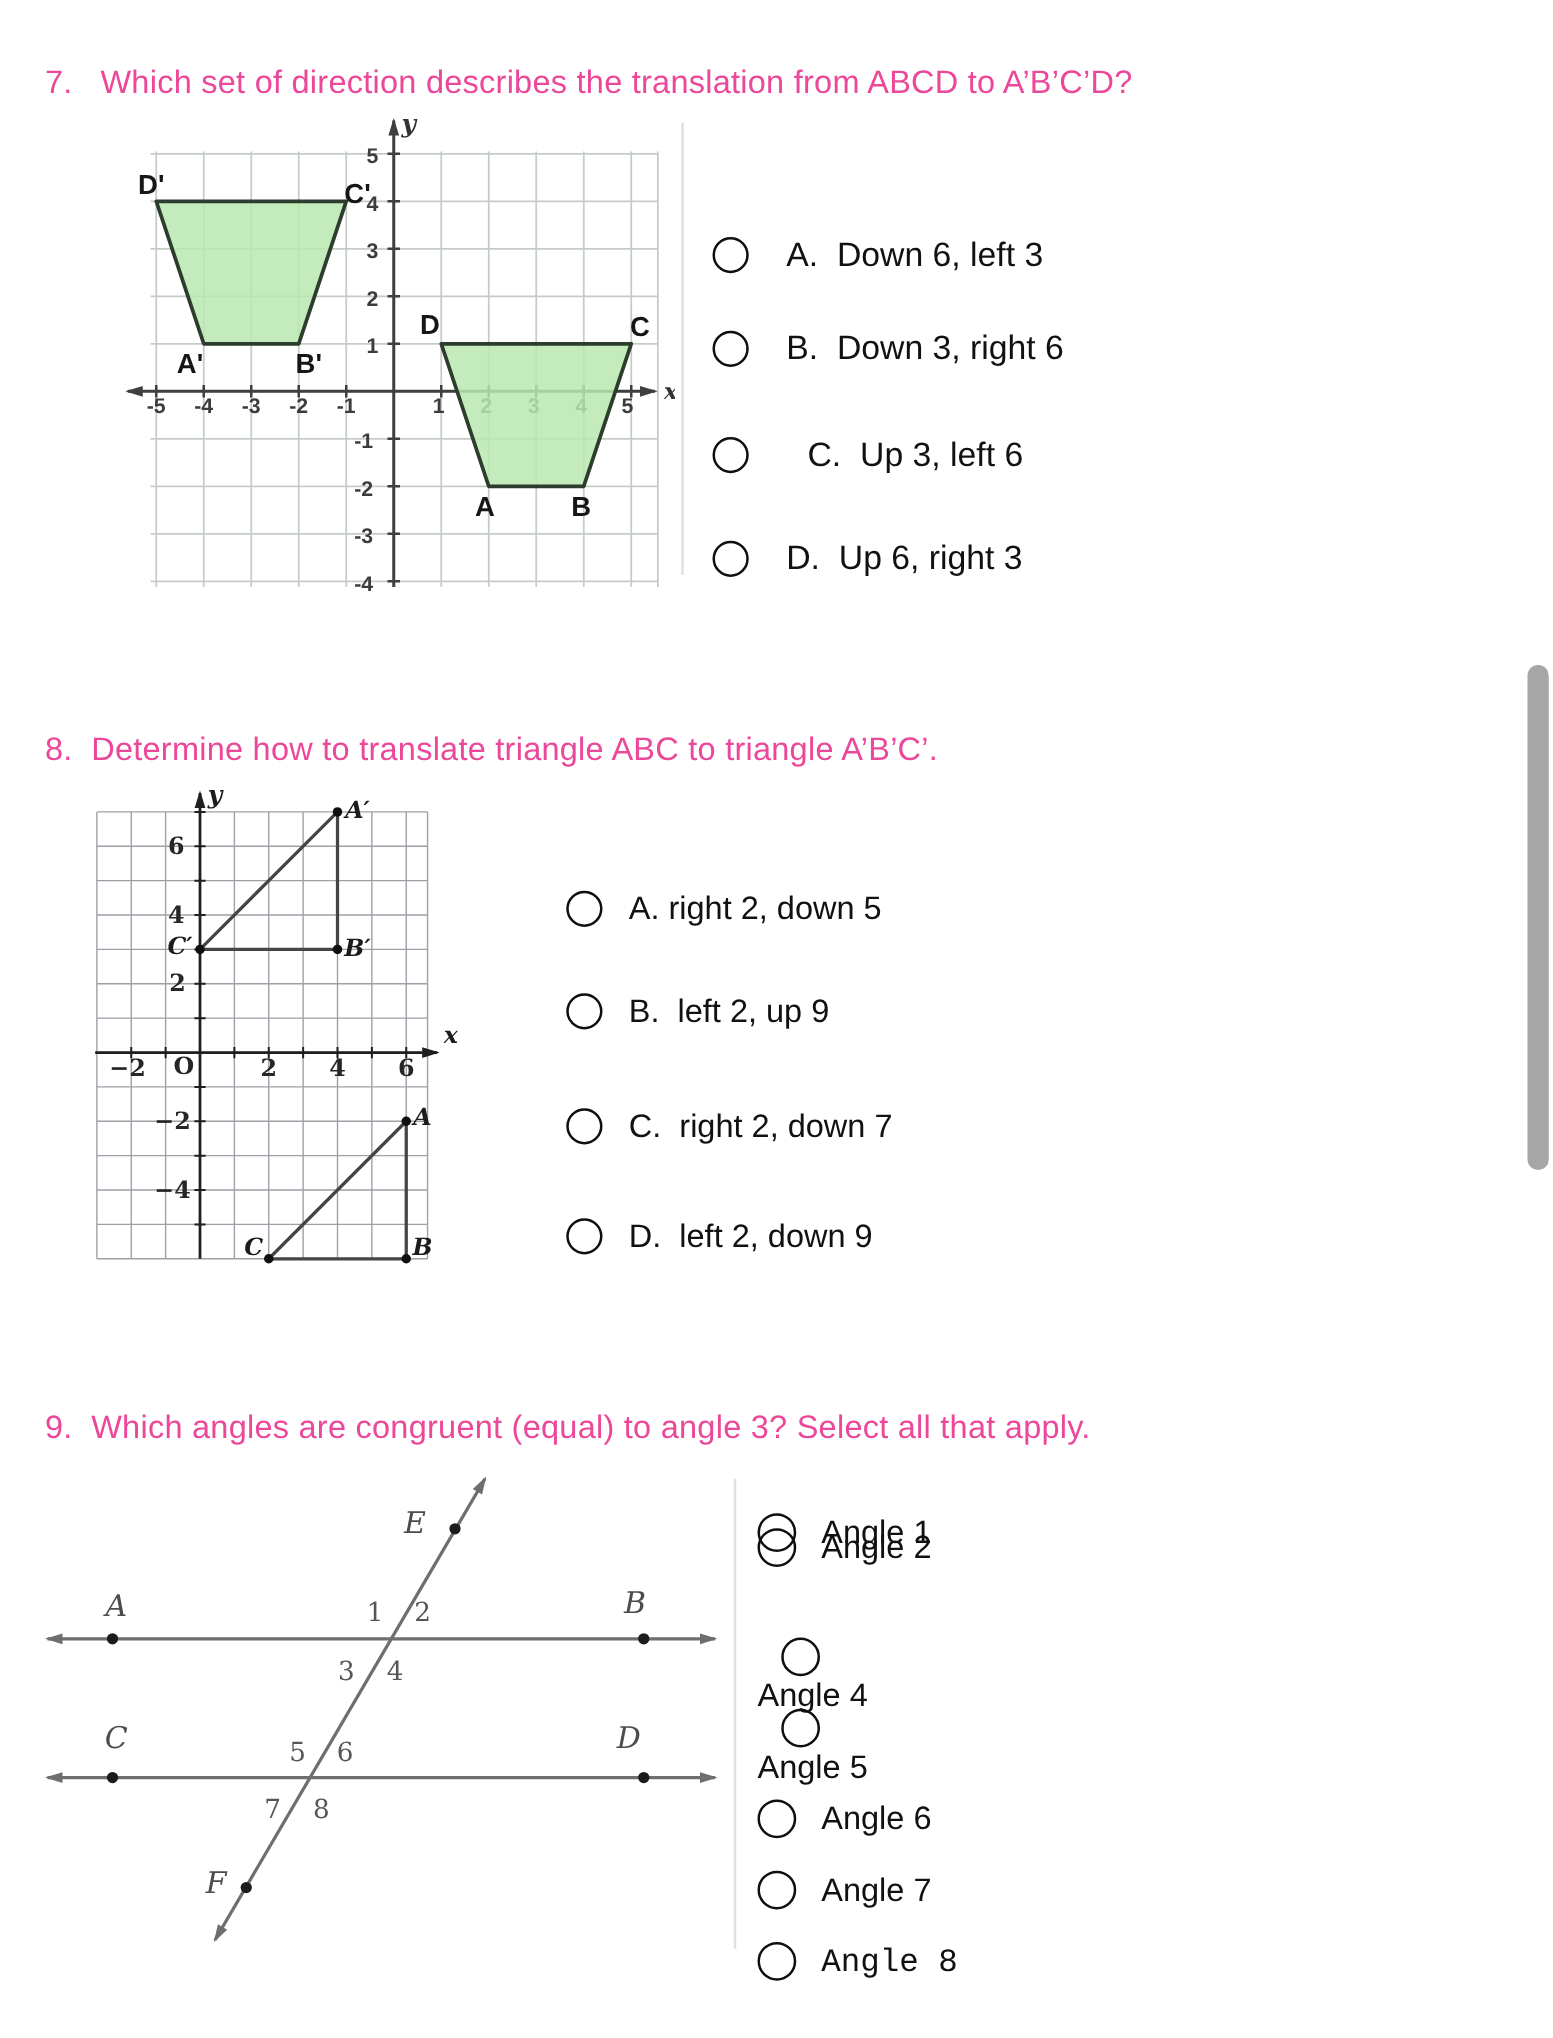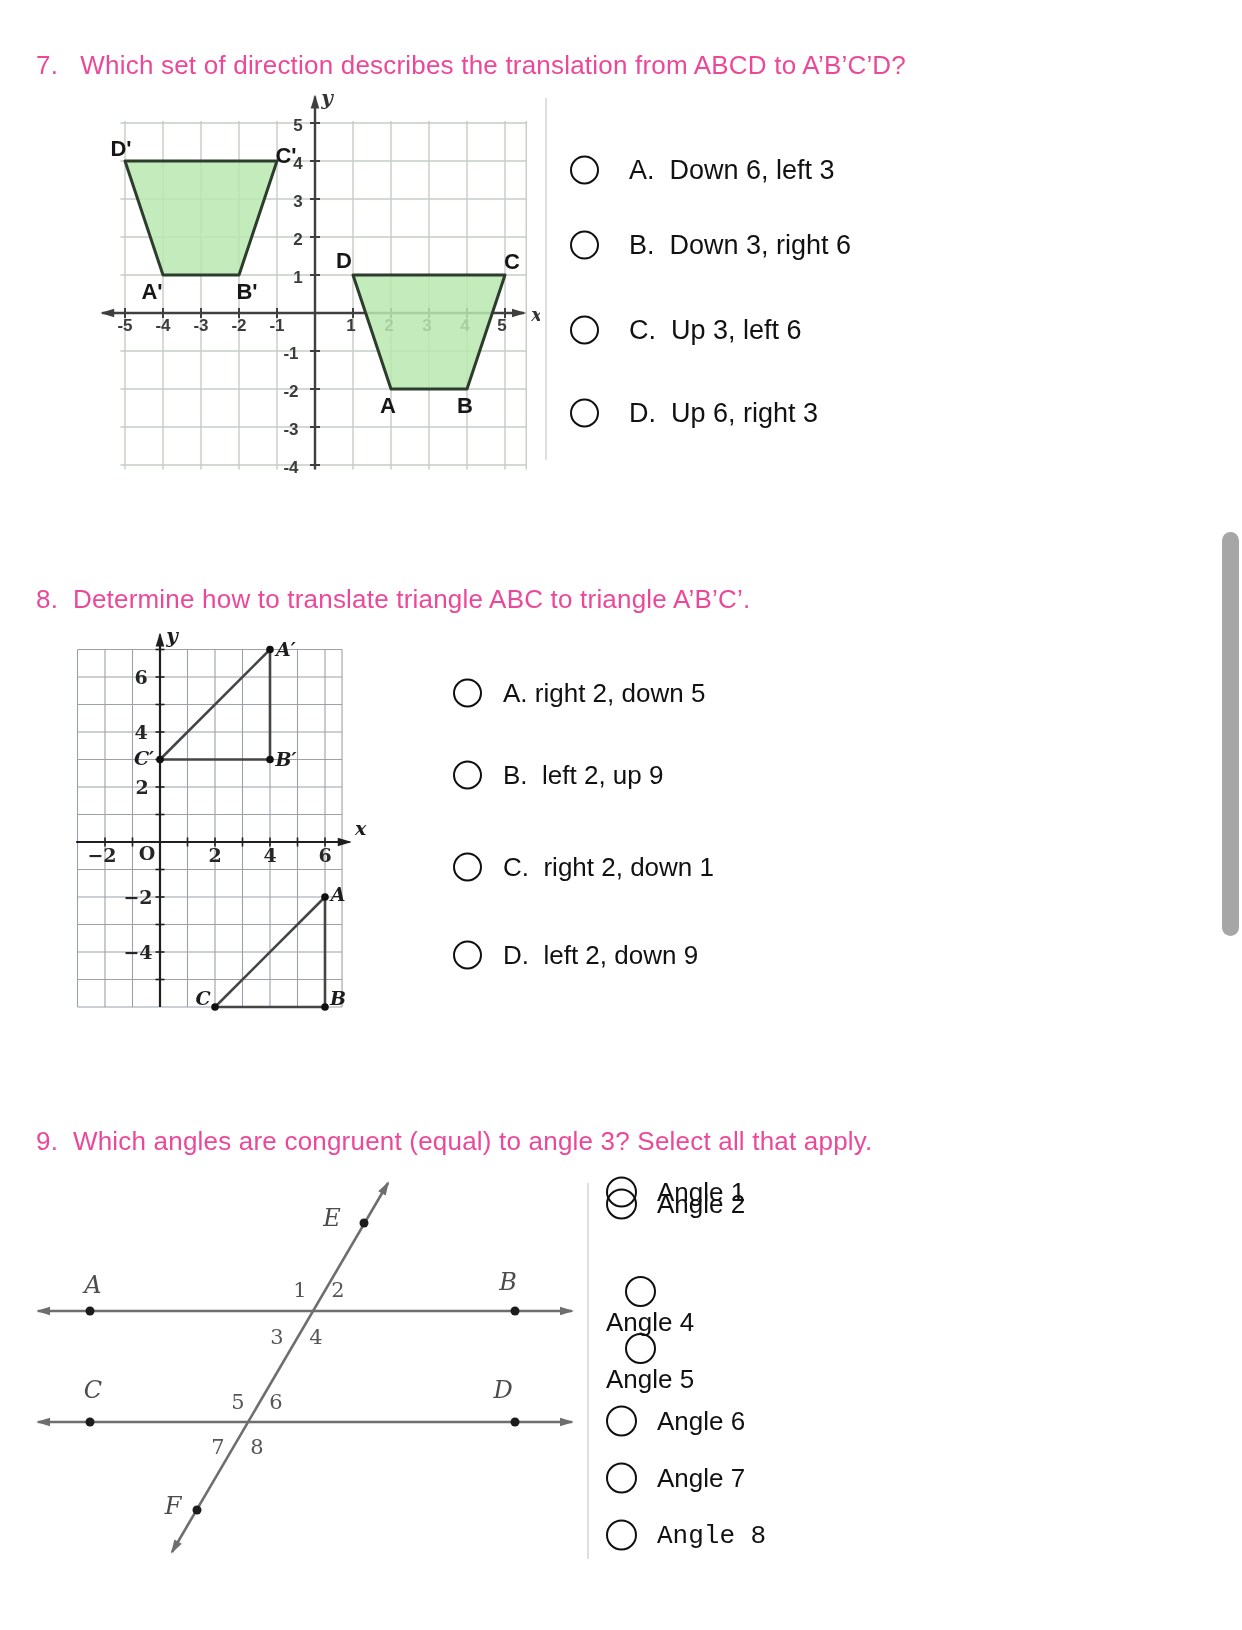--- a/index.html
+++ b/index.html
@@ -1,21 +1,21 @@
 <!DOCTYPE html>
 <html><head>
 <meta charset="utf-8">
 <style>
   html,body{margin:0;padding:0;background:#ffffff;}
   .page{position:relative;width:1242px;height:1630px;background:#ffffff;overflow:hidden;
         font-family:"Liberation Sans",sans-serif;}
   .qtitle{position:absolute;font-size:26px;color:#ec4899;white-space:pre;letter-spacing:0.2px;}
   .fig{position:absolute;}
   .vdivider{position:absolute;width:2px;background:#dfdfdf;}
-  .opt{position:absolute;display:flex;align-items:center;transform:translateY(-50%);}
+  .opt{position:absolute;display:flex;align-items:center;transform:translateY(-50%);margin-top:34px;}
   .radio{display:inline-block;border:2.6px solid #0f0f0f;border-radius:50%;background:transparent;box-sizing:border-box;flex:none;}
   .r29{width:29px;height:29px;}
   .r31{width:31px;height:31px;}
   .optlabel{white-space:pre;color:#111111;}
   .g7 .radio{margin-right:30px;} .g7 .optlabel{font-size:27px;}
   .g8 .radio{margin-right:21px;} .g8 .optlabel{font-size:26px;}
   .g9 .radio{margin-right:20px;} .g9 .optlabel{font-size:26px;}
   .scrollthumb{position:absolute;width:17px;border-radius:9px;background:#a6a6a6;}
 </style>
 </head>
@@ -106,21 +106,21 @@
   <div class="vdivider" style="left:545px;top:98px;height:362px;"></div>
 
   <div class="opt g7" style="left:570px;top:170px;">
     <span class="radio r29"></span>
     <span class="optlabel">A.  Down 6, left 3</span>
   </div>
   <div class="opt g7" style="left:570px;top:245px;">
     <span class="radio r29"></span>
     <span class="optlabel">B.  Down 3, right 6</span>
   </div>
-  <div class="opt g7" style="left:570px;top:330px;">
+  <div class="opt g7" style="left:570px;top:330px;gap:17px;">
     <span class="radio r29"></span>
     <span class="optlabel">C.  Up 3, left 6</span>
   </div>
   <div class="opt g7" style="left:570px;top:413px;justify-content:center;">
     <span class="radio r29"></span>
     <span class="optlabel">D.  Up 6, right 3</span>
   </div>
 
   <div class="qtitle" style="left:36px;top:584px;">8.  Determine how to translate triangle ABC to triangle A’B’C’.</div>
   <svg class="fig" style="left:62px;top:610px;" width="314" height="404" viewBox="0 0 314 404">
@@ -204,21 +204,21 @@
   <div class="opt g8" style="left:453px;top:693px;">
     <span class="radio r29"></span>
     <span class="optlabel">A. right 2, down 5</span>
   </div>
   <div class="opt g8" style="left:453px;top:775px;">
     <span class="radio r29"></span>
     <span class="optlabel">B.  left 2, up 9</span>
   </div>
   <div class="opt g8" style="left:453px;top:867px;">
     <span class="radio r29"></span>
-    <span class="optlabel">C.  right 2, down 1</span>
+    <span class="optlabel">C.  right 2, down 7</span>
   </div>
   <div class="opt g8" style="left:453px;top:955px;">
     <span class="radio r29"></span>
     <span class="optlabel">D.  left 2, down 9</span>
   </div>
 
   <div class="qtitle" style="left:36px;top:1126px;">9.  Which angles are congruent (equal) to angle 3? Select all that apply.</div>
   <svg class="fig" style="left:30px;top:1150px;" width="560" height="462" viewBox="0 0 560 462">
       <line x1="8" y1="161" x2="542" y2="161" stroke="#6e6e6e" stroke-width="2.6"></line>
       <polygon points="544,161 530,165.3 530,156.7" fill="#6e6e6e"></polygon>

